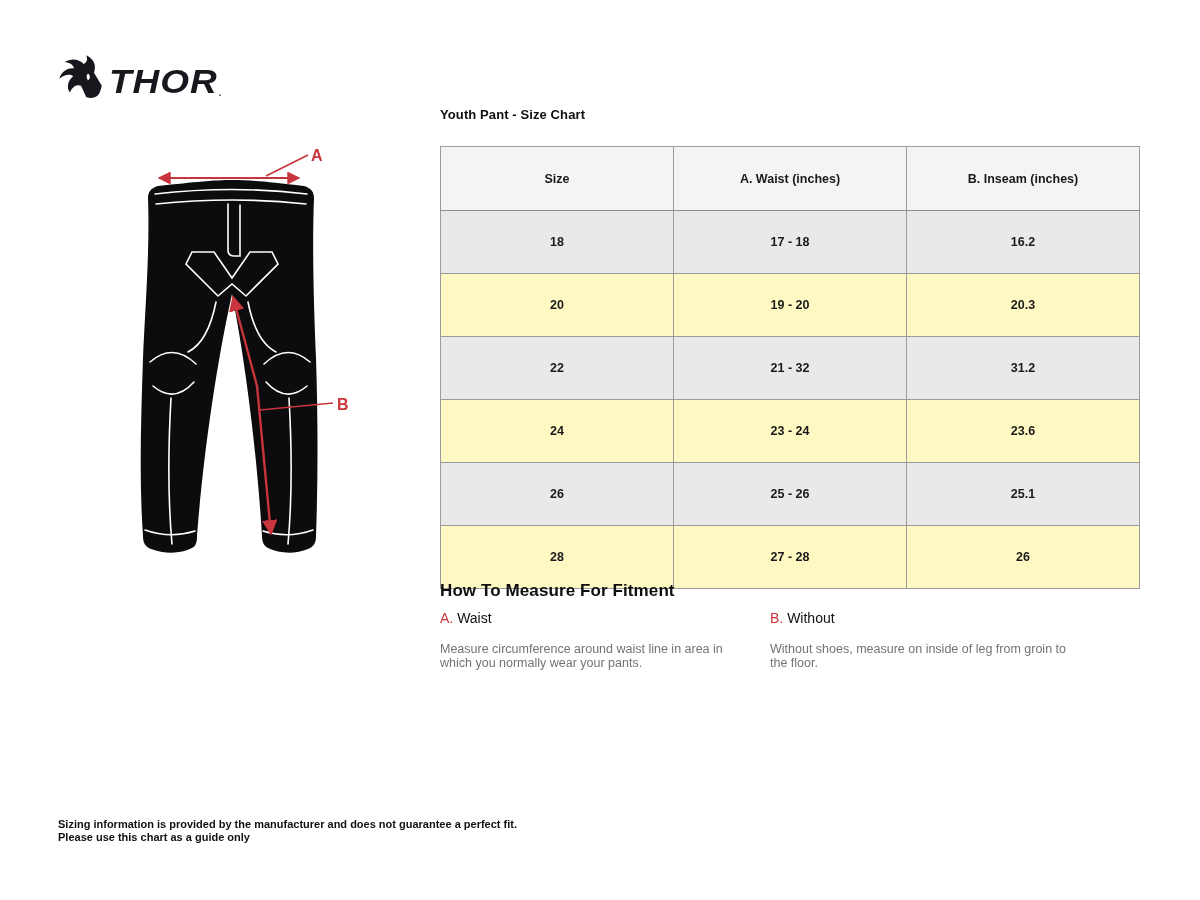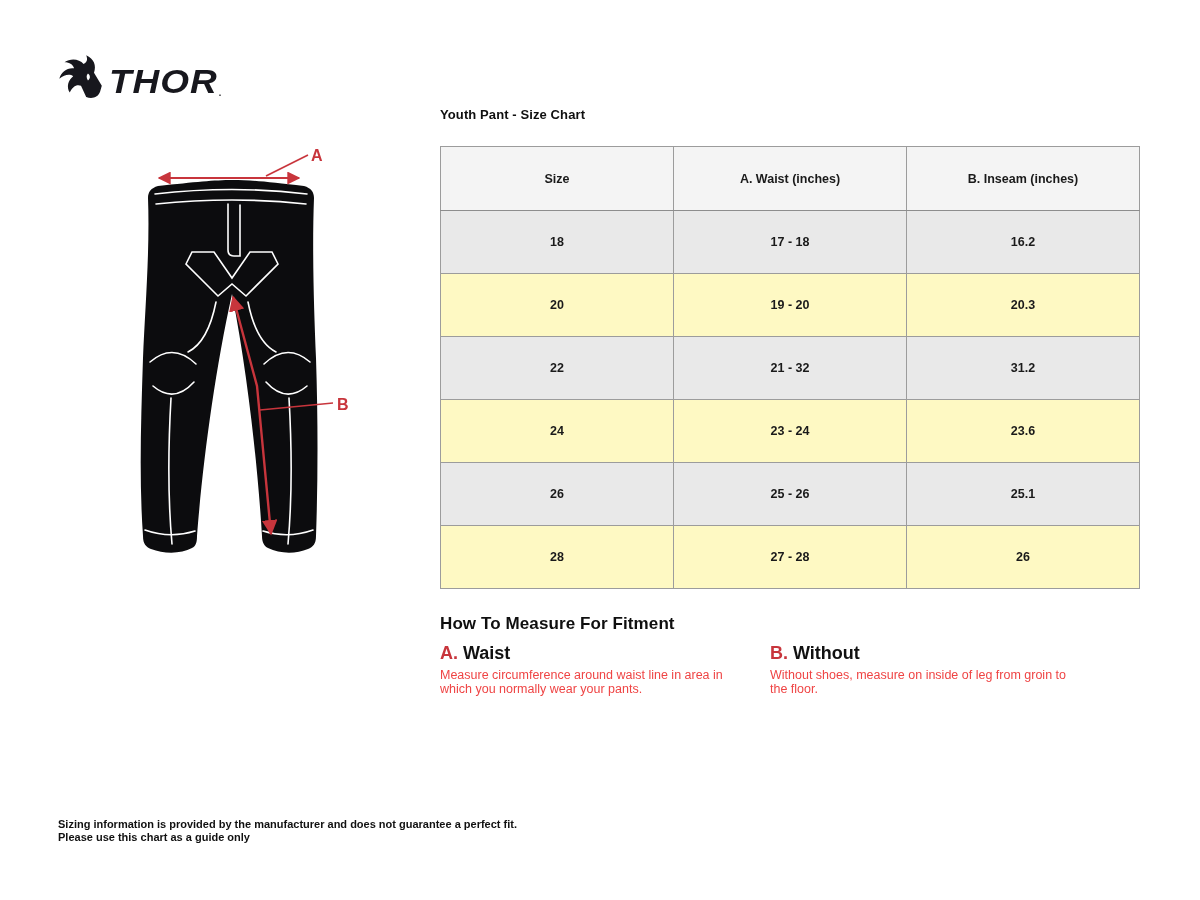--- a/index.html
+++ b/index.html
@@ -44,27 +44,27 @@
     border: 1px solid #9c9c9c;
     text-align: center; vertical-align: middle;
     font-size: 12.5px; font-weight: 700; color: #1a1a1a;
   }
   table.size-table thead tr { height: 64px; background: #f4f4f4; }
   table.size-table thead th { border-bottom: 1px solid #8d8d8d; }
   table.size-table tbody tr { height: 63px; background: #fef9c3; }
   table.size-table tbody tr:nth-child(odd) { background: #e9e9e9; }
 
   
-  .howto { position: absolute; left: 440px; top: 614px; width: 700px; }
+  .howto { position: absolute; left: 440px; top: 581px; width: 700px; }
   .howto-title { font-size: 17px; font-weight: 700; color: #0f0f0f; margin-bottom: 9px; letter-spacing: 0.1px; }
   .howto-cols { display: flex; }
   .howto-col { width: 330px; }
-  .howto-label { font-size: 18px; font-weight: 700; color: #111; margin-bottom: 4px; }
+  .howto-label { font-size: 14px; font-weight: 400; color: #111; margin-bottom: 16px; }
   .howto-label .red { color: #c8353c; }
-  .howto-desc { font-size: 12.5px; font-weight: 400; color: #ef4444; line-height: 1.14; width: 300px; }
+  .howto-desc { font-size: 12.5px; font-weight: 400; color: #737373; line-height: 1.14; width: 300px; }
 
   
   .footer { position: absolute; left: 58px; top: 818px; }
   .footer p { font-size: 11px; font-weight: 700; color: #111; line-height: 1.22; }
 </style>
 </head>
 <body>
 
 <div class="page">
 

